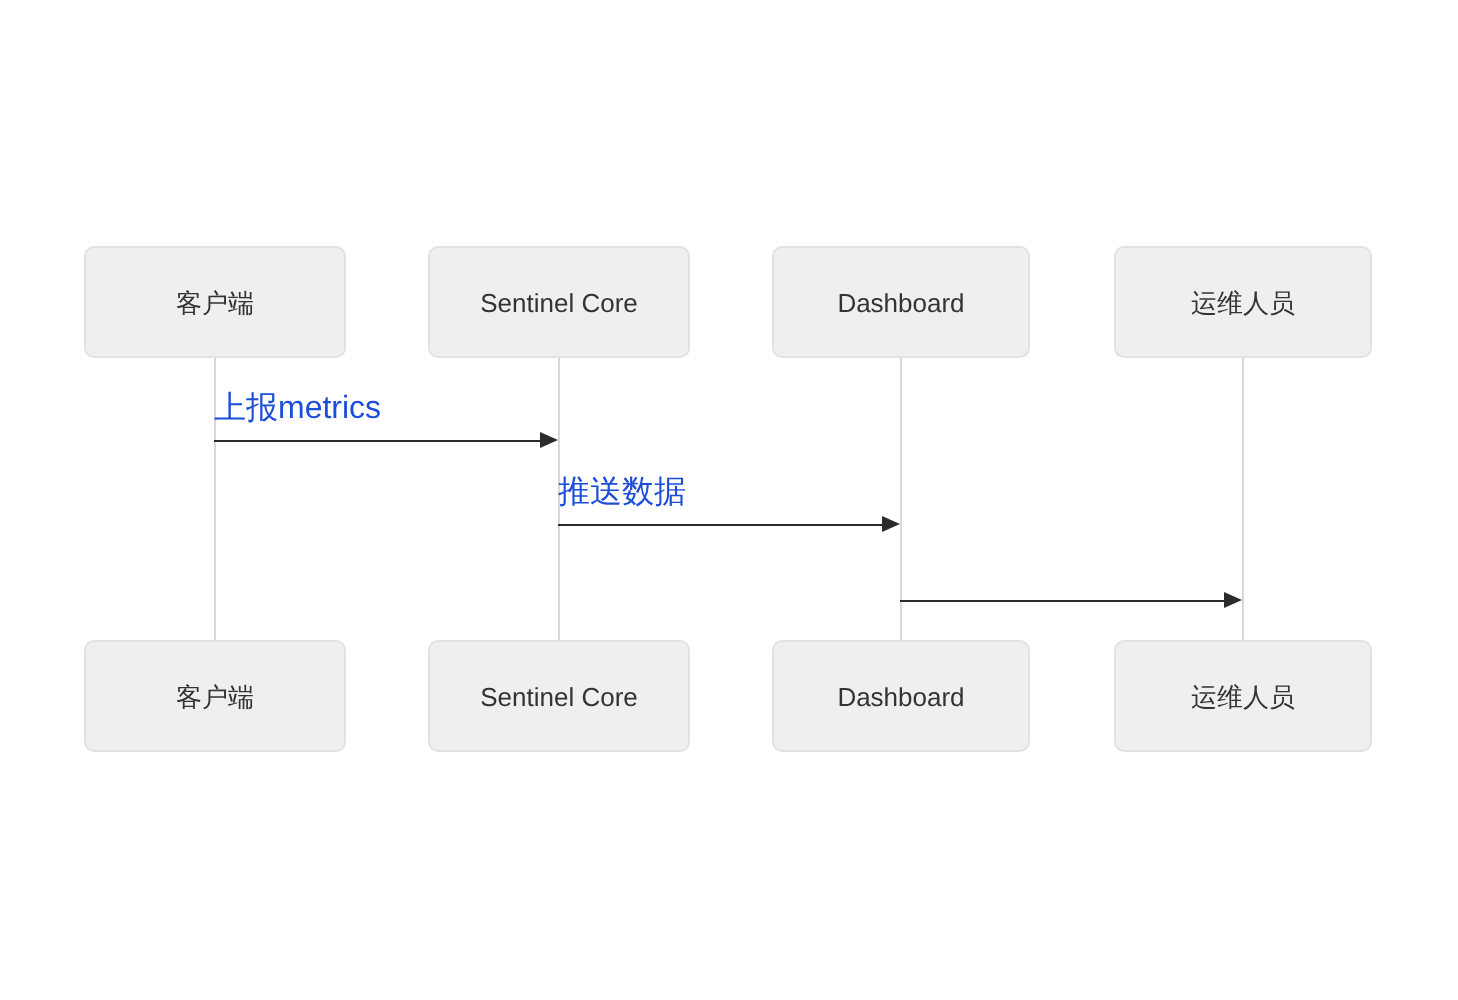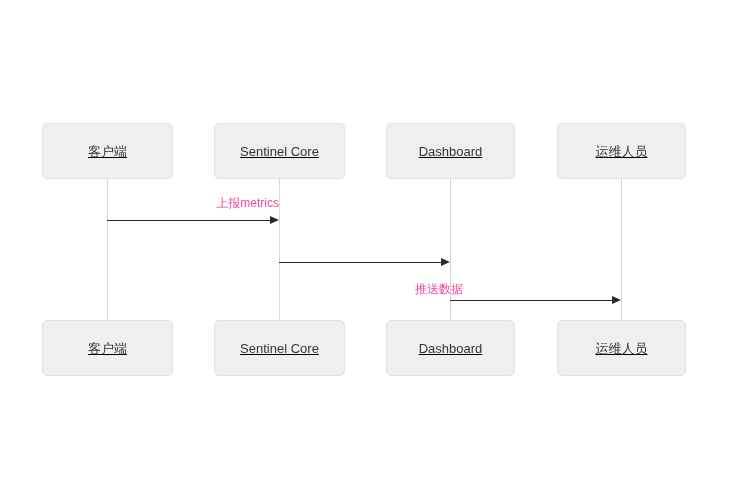--- a/index.html
+++ b/index.html
@@ -23,21 +23,20 @@
   }
   .participant-box {
     position: absolute;
     box-sizing: border-box;
     background: #efefef;
     border: 1px solid #e2e2e2;
     border-radius: 5px;
     display: flex;
     align-items: center;
     justify-content: center;
-    text-decoration: underline;
   }
   .participant-label {
     font-size: 13px;
     color: #333333;
     line-height: 1;
     white-space: nowrap;
   }
   .lifeline {
     position: absolute;
     width: 1px;
@@ -51,25 +50,25 @@
   .message-arrowhead {
     position: absolute;
     width: 0;
     height: 0;
     border-top: 4.5px solid transparent;
     border-bottom: 4.5px solid transparent;
     border-left: 9px solid #2b2b2b;
   }
   .message-label {
     position: absolute;
-    font-size: 12px;
-    color: #ec4899;
+    font-size: 16px;
+    color: #1d4ed8;
     line-height: 1;
     white-space: nowrap;
-    text-align: right;
+    text-align: left;
   }
 </style>
 </head>
 <body>
 
 <div id="diagram-canvas">
 
   <div class="lifeline" style="left:107px; top:179px; height:141px;"></div>
   <div class="lifeline" style="left:279px; top:179px; height:141px;"></div>
   <div class="lifeline" style="left:450px; top:179px; height:141px;"></div>
@@ -85,21 +84,21 @@
     <span class="participant-label">Dashboard</span>
   </div>
   <div class="participant-box" style="left:557px; top:123px; width:129px; height:56px;">
     <span class="participant-label">运维人员</span>
   </div>
 
   <div class="message-label" style="left:107px; top:197px; width:172px;">上报metrics</div>
   <div class="message-line" style="left:107px; top:220px; width:164px;"></div>
   <div class="message-arrowhead" style="left:270px; top:216px;"></div>
 
-  <div class="message-label" style="left:292px; top:239px; width:171px;margin-top:44px;">推送数据</div>
+  <div class="message-label" style="left:279px; top:239px; width:171px;">推送数据</div>
   <div class="message-line" style="left:279px; top:262px; width:163px;"></div>
   <div class="message-arrowhead" style="left:441px; top:258px;"></div>
 
   <div class="message-line" style="left:450px; top:300px; width:163px;"></div>
   <div class="message-arrowhead" style="left:612px; top:296px;"></div>
 
   <div class="participant-box" style="left:42px; top:320px; width:131px; height:56px;">
     <span class="participant-label">客户端</span>
   </div>
   <div class="participant-box" style="left:214px; top:320px; width:131px; height:56px;">

